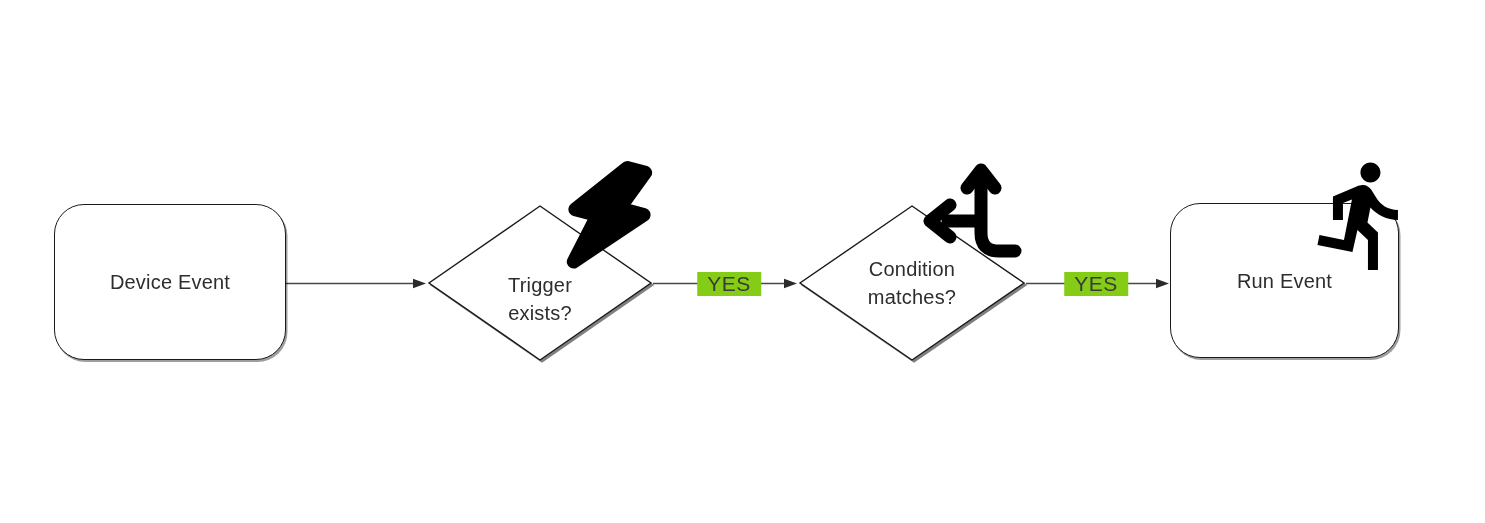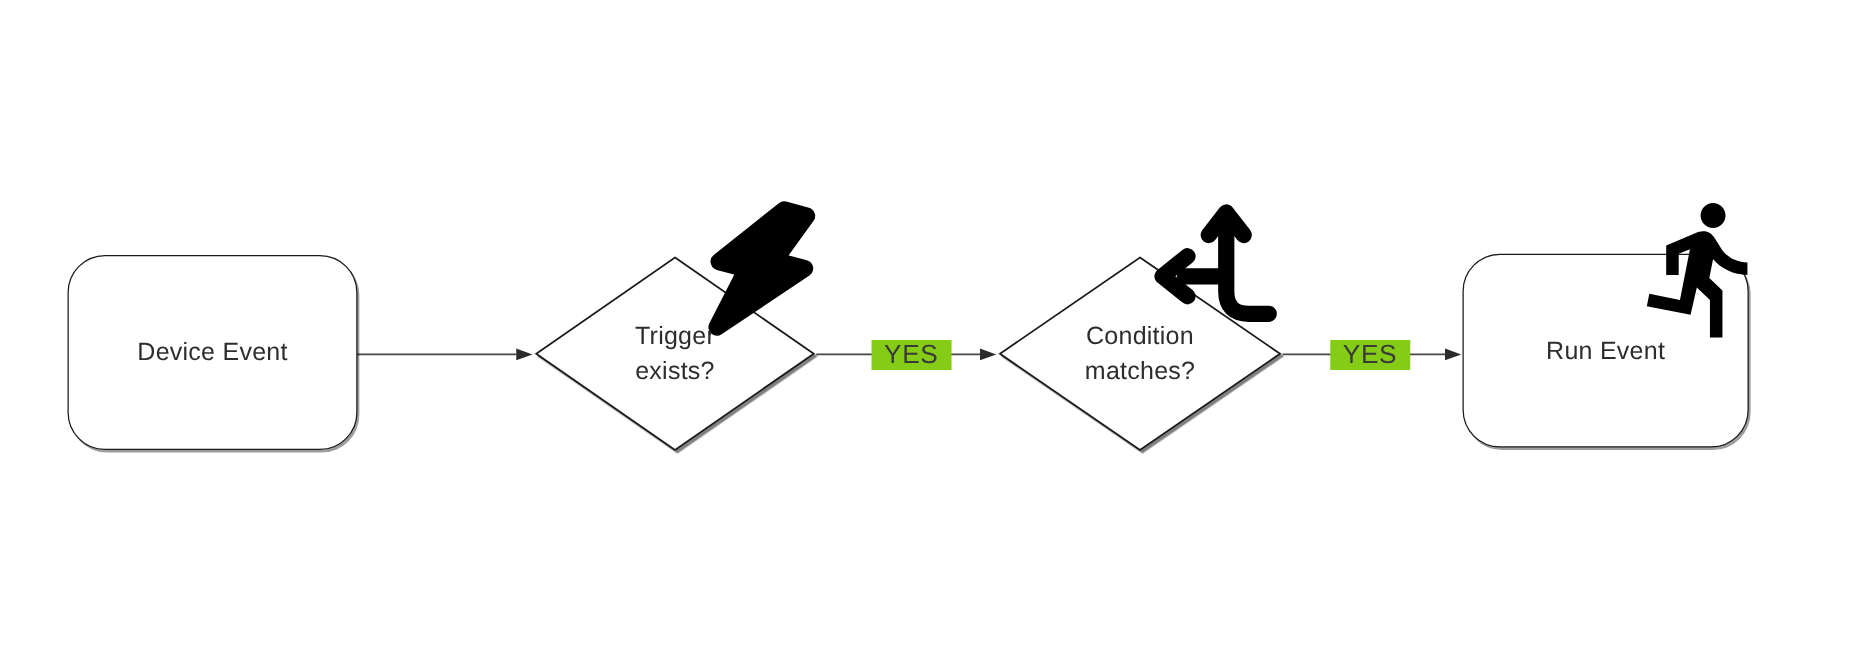--- a/index.html
+++ b/index.html
@@ -61,21 +61,21 @@
   <div class="edge-label" style="left:729px;top:284px;">YES</div>
   <div class="edge-label" style="left:1096px;top:284px;">YES</div>
 
   <div class="node-rect" style="left:54px;top:204px;width:230px;height:154px;">
     <div class="node-label">Device Event</div>
   </div>
 
   <svg class="diamond-svg" style="left:427px;top:204px;" width="226" height="158" viewBox="0 0 226 158">
     <polygon points="113,2 224,79 113,156 2,79" fill="#ffffff" stroke="#1a1a1a" stroke-width="1.4"></polygon>
   </svg>
-  <div class="diamond-label node-label" style="left:427px;top:204px;width:226px;height:158px;">
+  <div class="diamond-label node-label" style="left:427px;top:220px;width:226px;height:158px;">
     <span>Trigger</span>
     <span>exists?</span>
   </div>
 
   <svg class="diamond-svg" style="left:798px;top:204px;" width="228" height="158" viewBox="0 0 228 158">
     <polygon points="114,2 226,79 114,156 2,79" fill="#ffffff" stroke="#1a1a1a" stroke-width="1.4"></polygon>
   </svg>
   <div class="diamond-label node-label" style="left:798px;top:204px;width:228px;height:158px;">
     <span>Condition</span>
     <span>matches?</span>

